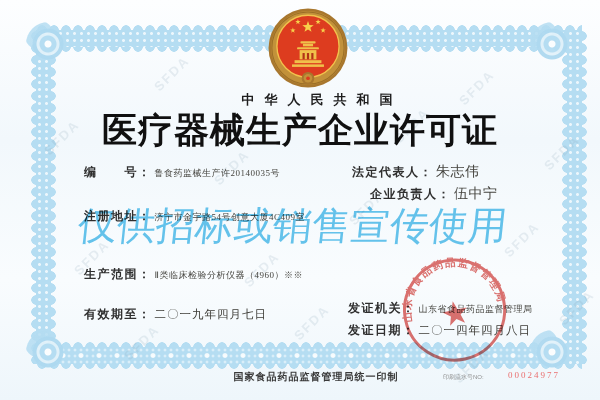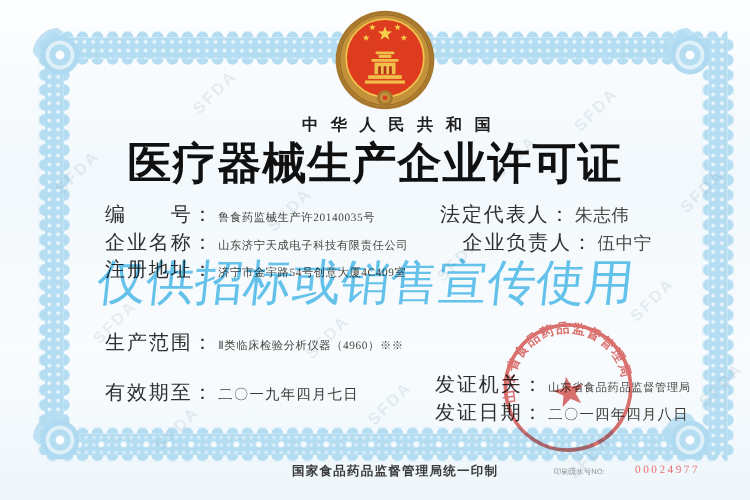--- a/index.html
+++ b/index.html
@@ -64,21 +64,21 @@
   #sfda-layer span:nth-child(15){left:390px;top:118px;}
   
   .emblem{position:absolute;left:266px;top:6px;z-index:3;}
   .country{position:absolute;top:91px;left:0;width:100%;text-align:center;z-index:3;
     font-size:13px;font-weight:bold;color:#1e1e1e;letter-spacing:10px;text-indent:10px;margin-left:17px;}
   .big-title{position:absolute;top:107px;left:0;width:100%;text-align:center;z-index:3;
     font-family:"Liberation Sans",sans-serif;font-size:35px;font-weight:bold;
     color:#101010;letter-spacing:1px;}
   
   .row{position:absolute;white-space:nowrap;z-index:3;}
-  .lbl{font-weight:normal;font-size:16px;letter-spacing:1.5px;color:#2f2f2f;}
+  .lbl{font-weight:bold;font-size:12px;letter-spacing:1.5px;color:#2f2f2f;}
   .val{font-size:9px;color:#45443f;margin-left:3px;letter-spacing:.5px;}
   .val-md{font-size:14px;}
   .val-date{font-size:11.5px;letter-spacing:1px;color:#3c3b36;}
   #row-l1{left:84px;top:162px;}
   #row-l2{left:84px;top:184px;}
   #row-l3{left:84px;top:206px;}
   #row-l4{left:84px;top:230px;}
   #row-l5{left:84px;top:264px;}
   #row-l6{left:84px;top:304px;}
   #row-r1{left:352px;top:162px;}
@@ -167,23 +167,20 @@
       <circle cx="50" cy="86" r="2.2" fill="#dd3c1f"></circle>
     </svg>
   </div>
 
   <div class="country">中华人民共和国</div>
   <div class="big-title">医疗器械生产企业许可证</div>
 
   <div class="row" id="row-l1">
     <span class="lbl">编　　号：</span><span class="val">鲁食药监械生产许20140035号</span>
   </div>
-  <div class="row" id="row-l2">
-    <span class="lbl">企业名称：</span><span class="val">山东济宁天成电子科技有限责任公司</span>
-  </div>
   <div class="row" id="row-l3">
     <span class="lbl">注册地址：</span><span class="val">济宁市金宇路54号创意大厦4C409室</span>
   </div>
   <div class="row" id="row-l5">
     <span class="lbl">生产范围：</span><span class="val">Ⅱ类临床检验分析仪器（4960）※※</span>
   </div>
   <div class="row" id="row-l6">
     <span class="lbl">有效期至：</span><span class="val val-date">二〇一九年四月七日</span>
   </div>
 

